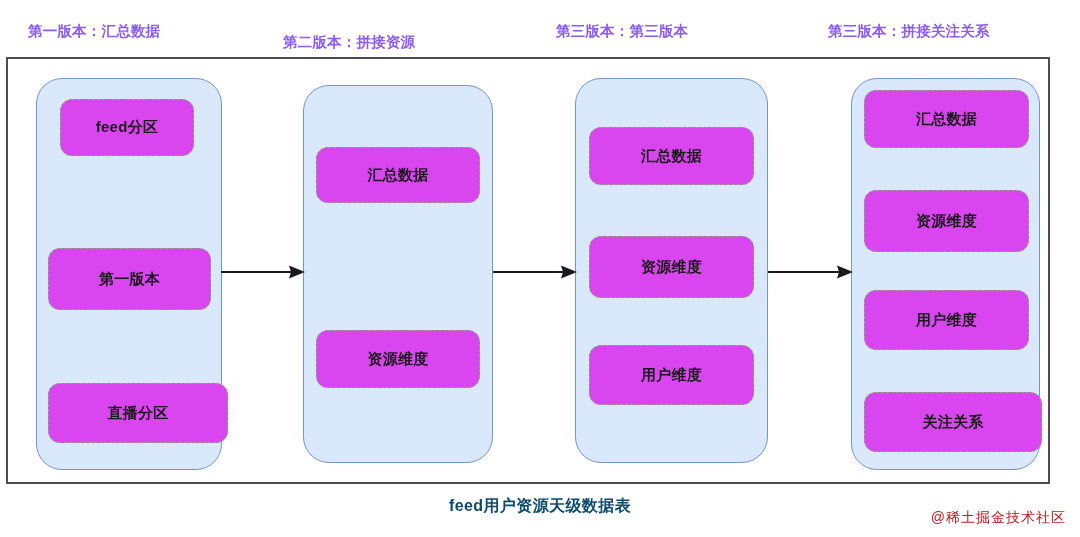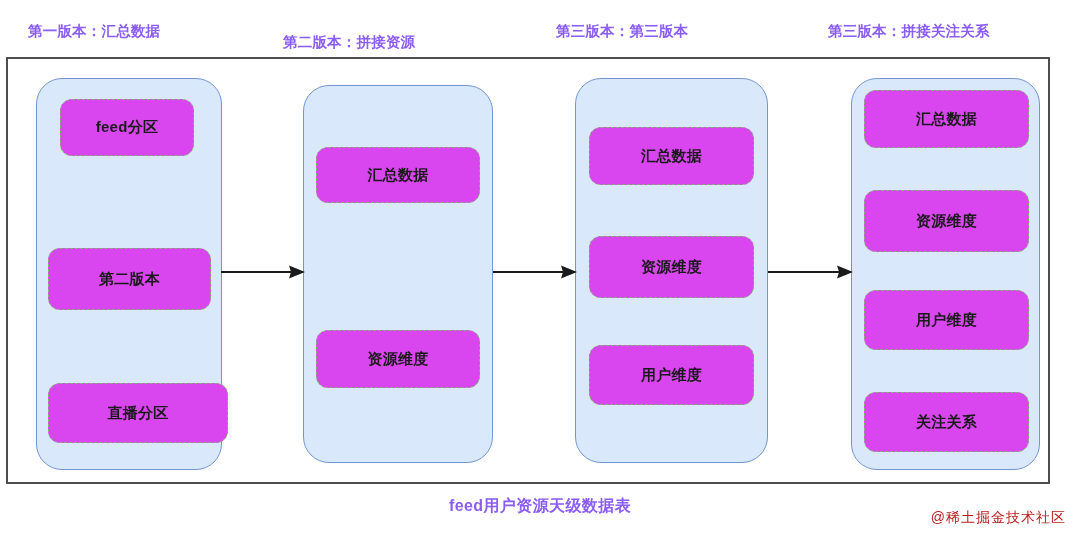--- a/index.html
+++ b/index.html
@@ -87,21 +87,21 @@
 
   
   #item-2-0 { left: 589px; top: 127px; width: 165px; height: 58px; }
   #item-2-1 { left: 589px; top: 236px; width: 165px; height: 62px; }
   #item-2-2 { left: 589px; top: 345px; width: 165px; height: 60px; }
 
   
   #item-3-0 { left: 864px; top: 90px;  width: 165px; height: 58px; }
   #item-3-1 { left: 864px; top: 190px; width: 165px; height: 62px; }
   #item-3-2 { left: 864px; top: 290px; width: 165px; height: 60px; }
-  #item-3-3 { left: 864px; top: 392px; width: 165px; height: 60px; }
+  #item-3-3 { left: 864px; top: 392px; width: 178px; height: 60px; }
 
   
   .arrow {
     position: absolute;
     top: 262px;
     height: 20px;
   }
   #arrow-0 { left: 221px; width: 84px; }
   #arrow-1 { left: 493px; width: 84px; }
   #arrow-2 { left: 768px; width: 85px; }
@@ -109,21 +109,21 @@
 
   
   .caption {
     position: absolute;
     left: 0;
     top: 496px;
     width: 1080px;
     text-align: center;
     font-size: 16px;
     font-weight: 700;
-    color: #8b5cf6;
+    color: #0c4a6e;
     letter-spacing: 0.4px;
   }
 
   
   .watermark {
     position: absolute;
     right: 14px;
     top: 509px;
     font-size: 14px;
     color: #b91c1c;
@@ -136,21 +136,21 @@
 
 <div class="col-title" id="title-0">第一版本：汇总数据</div>
 <div class="col-title" id="title-1">第二版本：拼接资源</div>
 <div class="col-title" id="title-2">第三版本：第三版本</div>
 <div class="col-title" id="title-3">第三版本：拼接关注关系</div>
 
 <div class="frame"></div>
 
 <div class="column" id="column-0"></div>
 <div class="item" id="item-0-0">feed分区</div>
-<div class="item" id="item-0-1">第二版本</div>
+<div class="item" id="item-0-1">第一版本</div>
 <div class="item" id="item-0-2">直播分区</div>
 
 <div class="column" id="column-1"></div>
 <div class="item" id="item-1-0">汇总数据</div>
 <div class="item" id="item-1-1">资源维度</div>
 
 <div class="column" id="column-2"></div>
 <div class="item" id="item-2-0">汇总数据</div>
 <div class="item" id="item-2-1">资源维度</div>
 <div class="item" id="item-2-2">用户维度</div>

